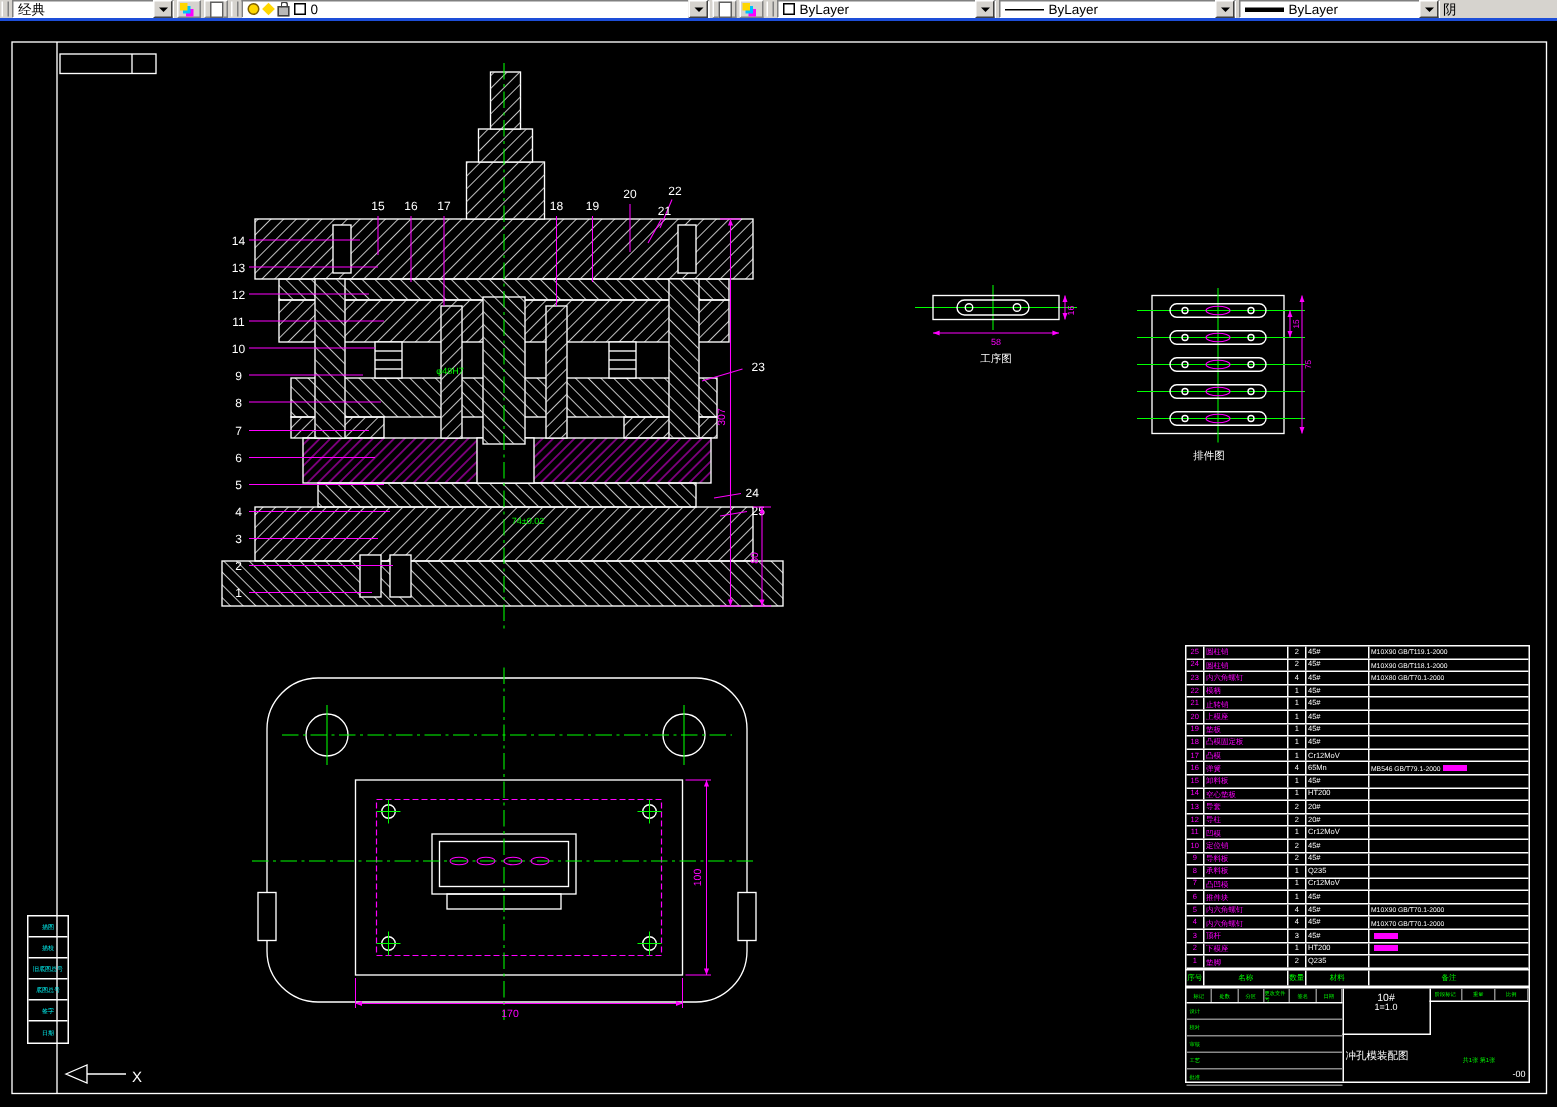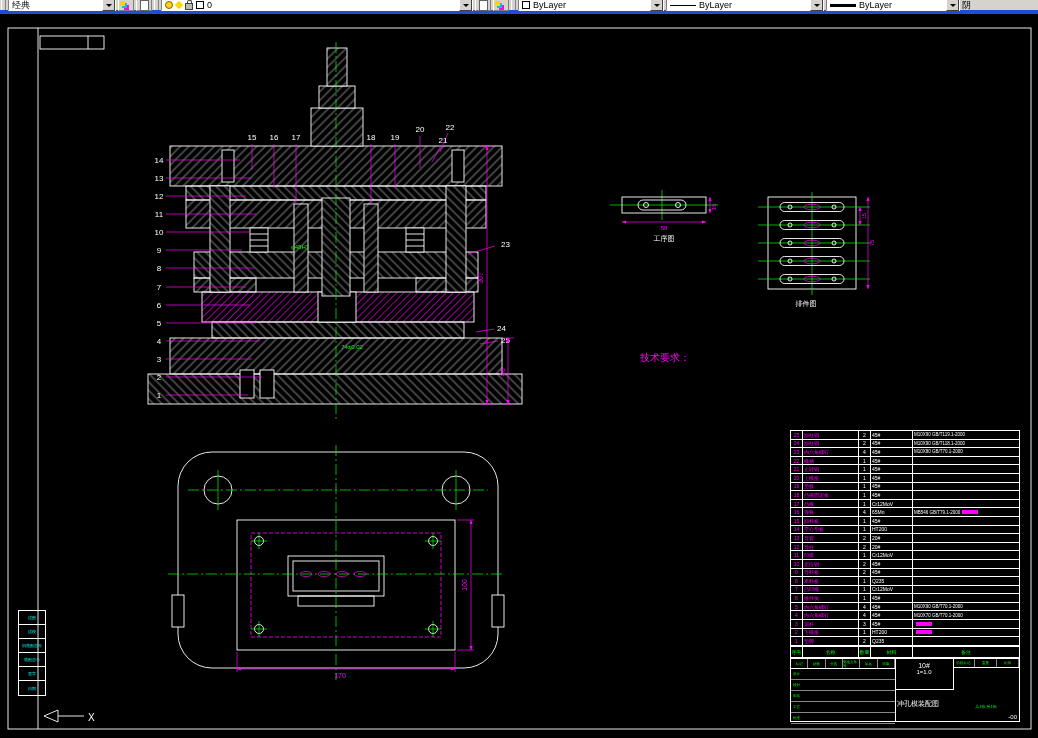--- a/index.html
+++ b/index.html
@@ -1,21 +1,21 @@
 <!DOCTYPE html>
 <html><head>
 <meta charset="utf-8">
 <style>
   html,body{margin:0;padding:0;}
   body{width:1038px;height:738px;background:#000;position:relative;overflow:hidden;
        font-family:"Liberation Sans",sans-serif;}
 
   
   .toolbar{position:absolute;top:0;left:0;width:1038px;height:14px;background:#d6d3ce;
-           border-bottom:4px solid #1d4ed8;display:flex;align-items:center;gap:2px;
+           border-bottom:2px solid #1d4ed8;display:flex;align-items:center;gap:2px;
            padding:0 1px;z-index:10;box-sizing:border-box;}
   .grip{width:3px;height:10px;border-left:1px solid #fff;border-right:1px solid #808080;}
   .combo{height:12px;background:#fff;border:1px solid;border-color:#808080 #fff #fff #808080;
          display:flex;align-items:center;font-size:9px;color:#000;padding-left:3px;
          box-sizing:border-box;gap:3px;}
   .combo .spacer{flex:1;}
   .dd{width:11px;height:10px;background:#d6d3ce;border:1px solid;
       border-color:#fff #404040 #404040 #fff;display:flex;align-items:center;justify-content:center;flex:none;}
   .dd::after{content:"";border:3px solid transparent;border-top-color:#000;margin-top:3px;}
   .tbtn{width:16px;height:12px;background:#d6d3ce;border:1px solid;
@@ -385,21 +385,20 @@
   </g>
 
   <g>
     <polygon points="44,716 58,710 58,722" class="ln"></polygon>
     <line x1="58" y1="716" x2="84" y2="716" class="ln"></line>
     <text class="wt" x="88" y="721" style="font-size:10px">X</text>
   </g>
 </svg>
 
 <div class="techreq">
-  <div class="tr-title">技术要求：</div>
 </div>
 
 <div class="bom">
   <div class="bom-rows">
 
   <div class="bom-row">
       <span class="bc c-no">25</span>
       <span class="bc c-name">圆柱销</span>
       <span class="bc c-qty">2</span>
       <span class="bc c-mat">45#</span>

